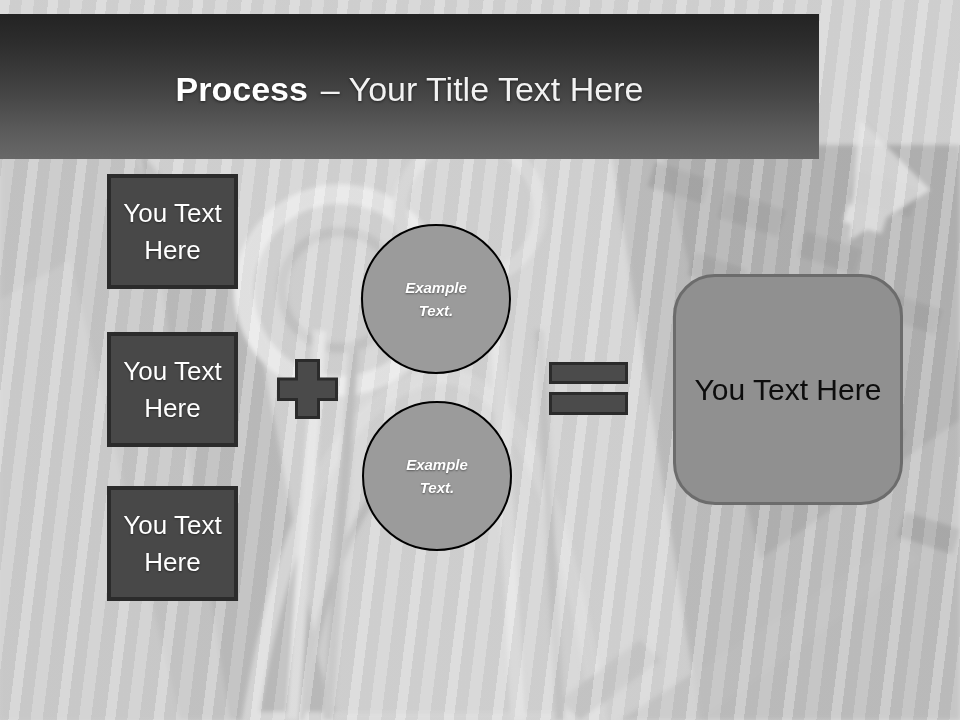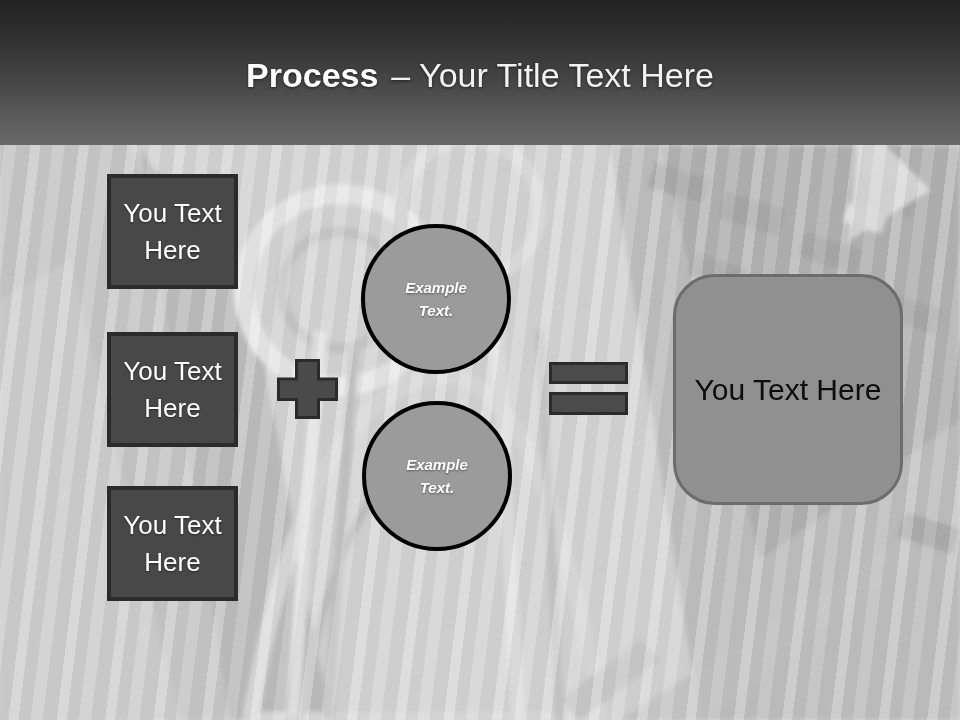--- a/index.html
+++ b/index.html
@@ -24,22 +24,22 @@
       repeating-linear-gradient(97deg,
         rgba(255,255,255,0.22) 0px, rgba(255,255,255,0.22) 10px,
         rgba(120,120,120,0.06) 10px, rgba(120,120,120,0.06) 22px,
         rgba(255,255,255,0.12) 22px, rgba(255,255,255,0.12) 34px,
         rgba(90,90,90,0.05) 34px, rgba(90,90,90,0.05) 48px);
     mix-blend-mode: normal;
   }
 
   
   .header {
-    position: absolute; left: 0; top: 0;
-    width: 960px; height: 145px; z-index: 5;
+    position: absolute; left: 0; top: 14px;
+    width: 819px; height: 145px; z-index: 5;
     background: linear-gradient(to bottom, #232323 0%, #2e2e2e 22%, #454545 55%, #5c5c5c 82%, #686868 100%);
     display: flex; align-items: center; justify-content: center;
     padding-top: 6px;
   }
   .title {
     font-size: 34px; color: #ffffff;
     text-shadow: 0 1px 3px rgba(0,0,0,0.55);
     white-space: nowrap;
   }
   .title .t-bold { font-weight: 700; }
@@ -64,21 +64,21 @@
   .left-box.b3 { top: 486px; }
 
   .plus-wrap {
     position: absolute; left: 277px; top: 359px;
     width: 61px; height: 60px; z-index: 4;
   }
 
   .circle {
     position: absolute; width: 150px; height: 150px; z-index: 4;
     background: #9b9b9b;
-    border: 4px solid #000000;
+    border: 2px solid #000000;
     border-radius: 50%;
     display: flex; align-items: center; justify-content: center;
     font-size: 15px; font-weight: 700; font-style: italic; line-height: 1.55;
   }
   .circle .circle-label { max-width: 78px; }
   .circle.c1 { left: 361px; top: 224px; }
   .circle.c2 { left: 362px; top: 401px; }
 
   .equals-wrap {
     position: absolute; left: 549px; top: 362px; z-index: 4;

